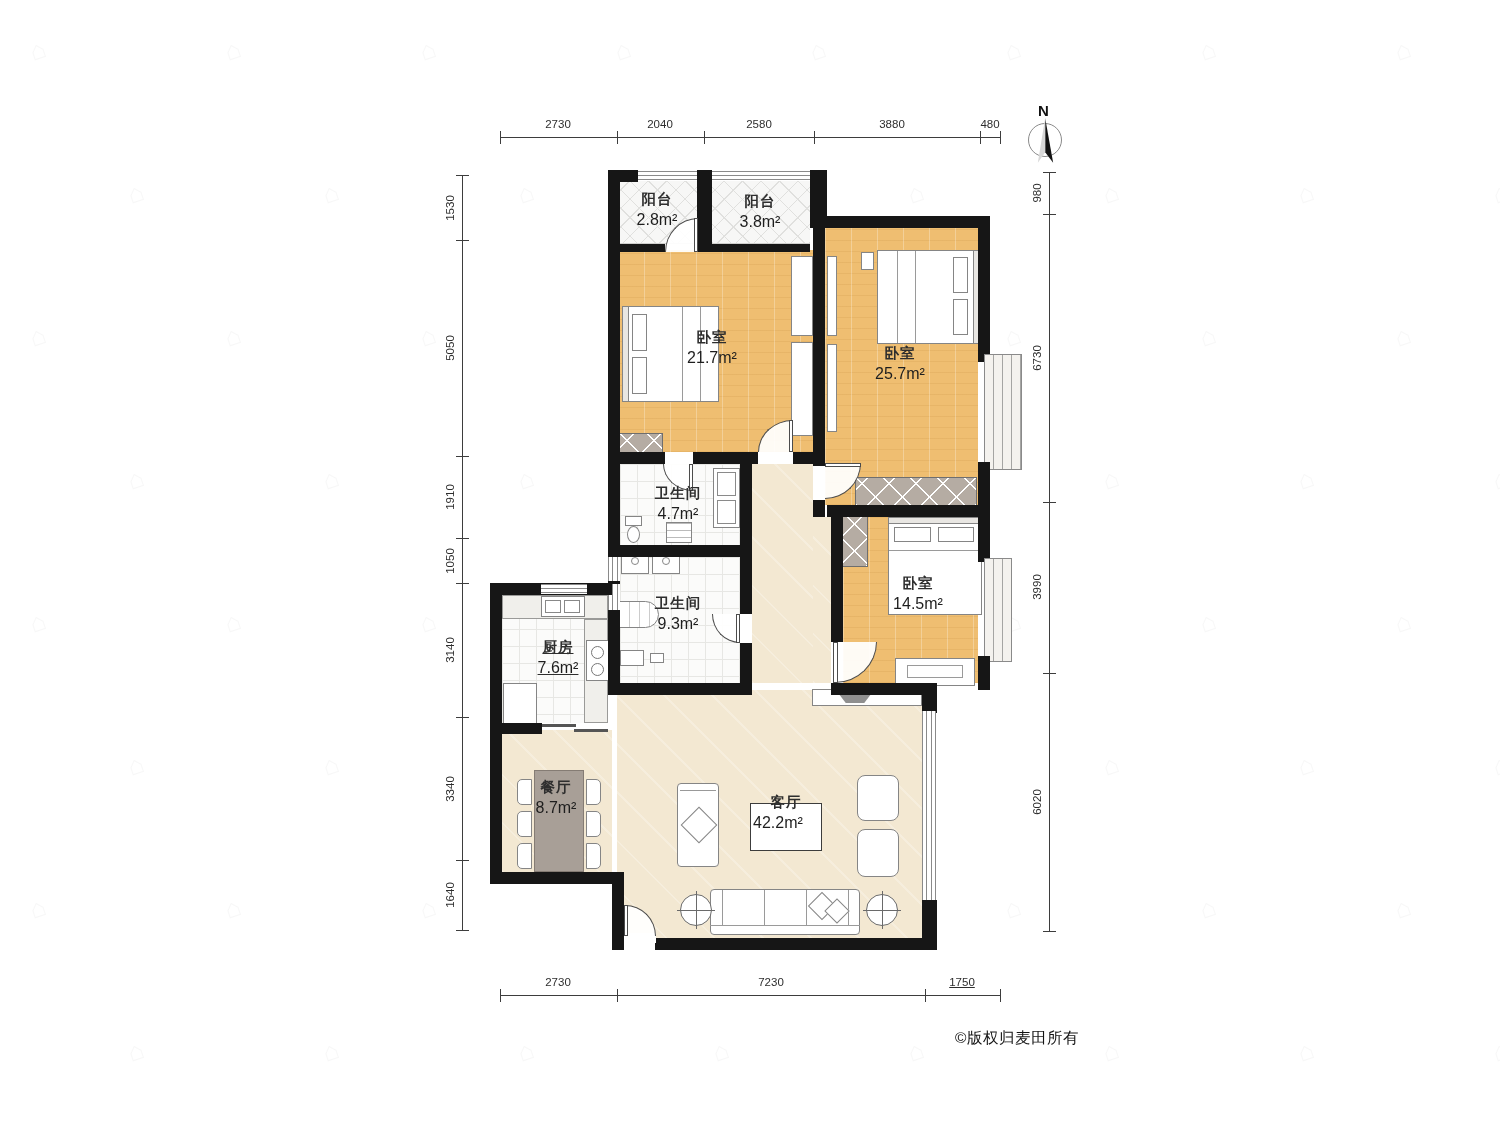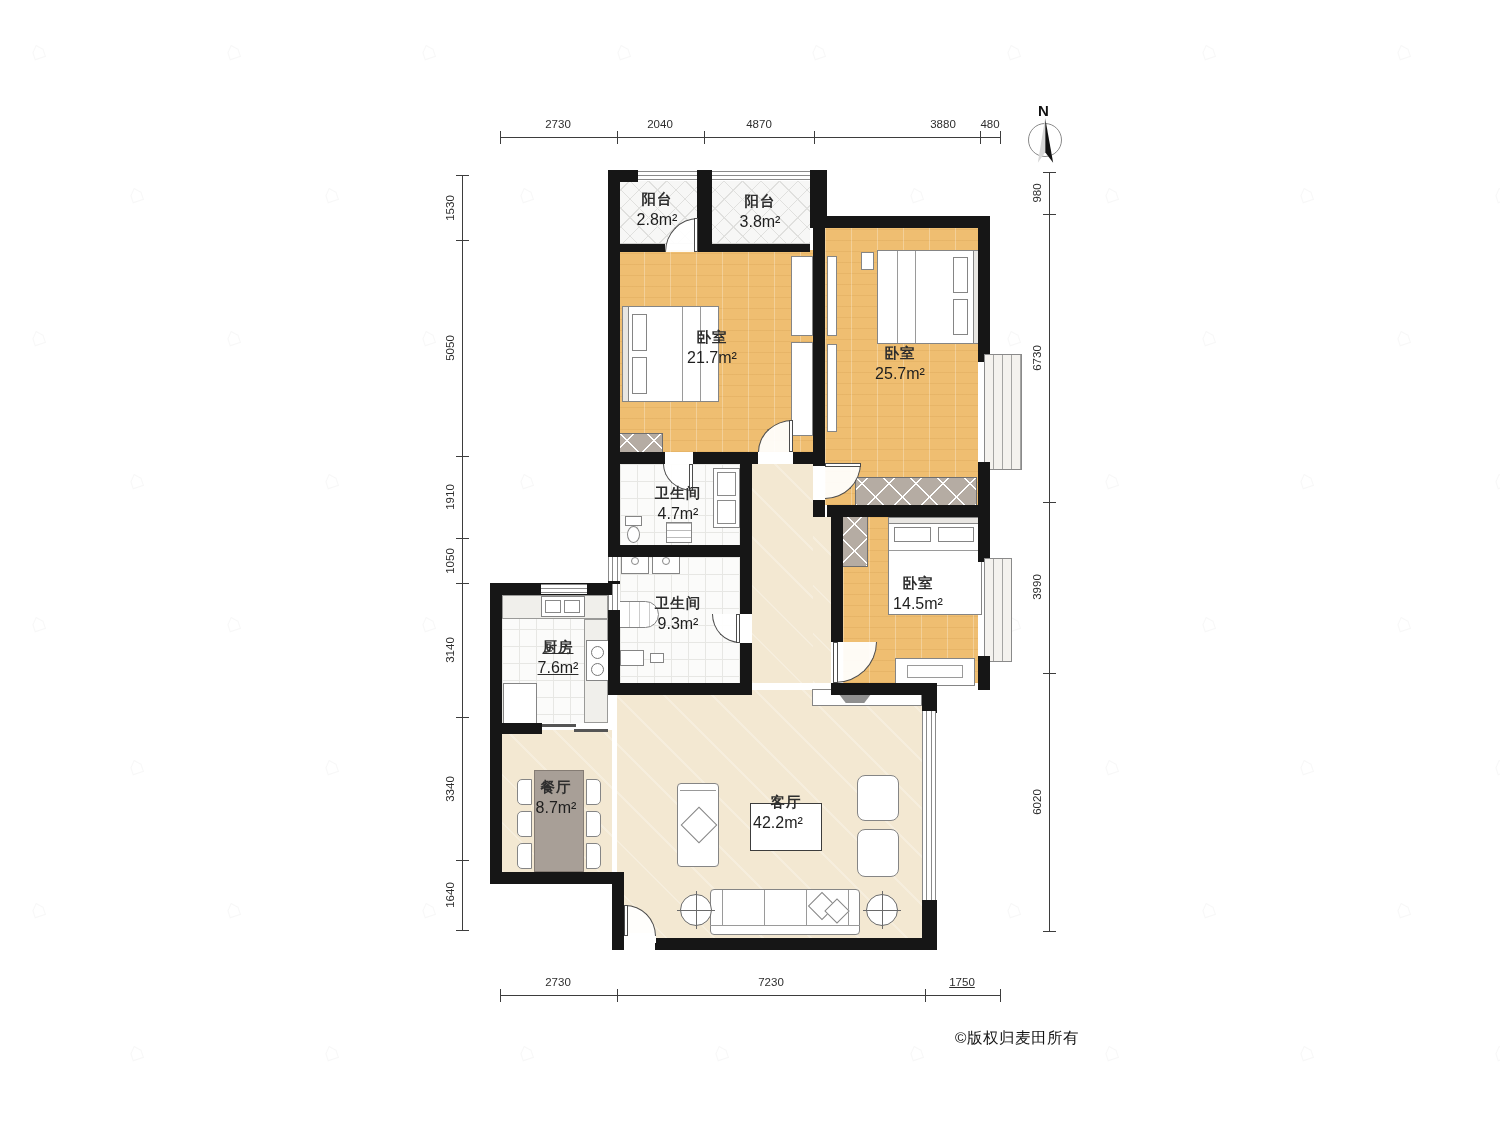--- a/index.html
+++ b/index.html
@@ -325,22 +325,22 @@
 
   <div class="a dl" style="left:500px;top:137px;width:500px;height:1px;"></div>
   <div class="a tk" style="left:500px;top:131px;width:1px;height:13px;"></div>
   <div class="a tk" style="left:617px;top:131px;width:1px;height:13px;"></div>
   <div class="a tk" style="left:704px;top:131px;width:1px;height:13px;"></div>
   <div class="a tk" style="left:814px;top:131px;width:1px;height:13px;"></div>
   <div class="a tk" style="left:980px;top:131px;width:1px;height:13px;"></div>
   <div class="a tk" style="left:1000px;top:131px;width:1px;height:13px;"></div>
   <div class="a dimlab" style="left:558px;top:124px;">2730</div>
   <div class="a dimlab" style="left:660px;top:124px;">2040</div>
-  <div class="a dimlab" style="left:759px;top:124px;">4870</div>
-  <div class="a dimlab" style="left:943px;top:124px;">3880</div>
+  <div class="a dimlab" style="left:759px;top:124px;">2580</div>
+  <div class="a dimlab" style="left:892px;top:124px;">3880</div>
   <div class="a dimlab" style="left:990px;top:124px;">480</div>
 
   <div class="a dl" style="left:500px;top:995px;width:500px;height:1px;"></div>
   <div class="a tk" style="left:500px;top:989px;width:1px;height:13px;"></div>
   <div class="a tk" style="left:617px;top:989px;width:1px;height:13px;"></div>
   <div class="a tk" style="left:925px;top:989px;width:1px;height:13px;"></div>
   <div class="a tk" style="left:1000px;top:989px;width:1px;height:13px;"></div>
   <div class="a dimlab" style="left:558px;top:982px;">2730</div>
   <div class="a dimlab" style="left:771px;top:982px;">7230</div>
   <div class="a dimlab" style="left:962px;top:982px;text-decoration:underline;">1750</div>

